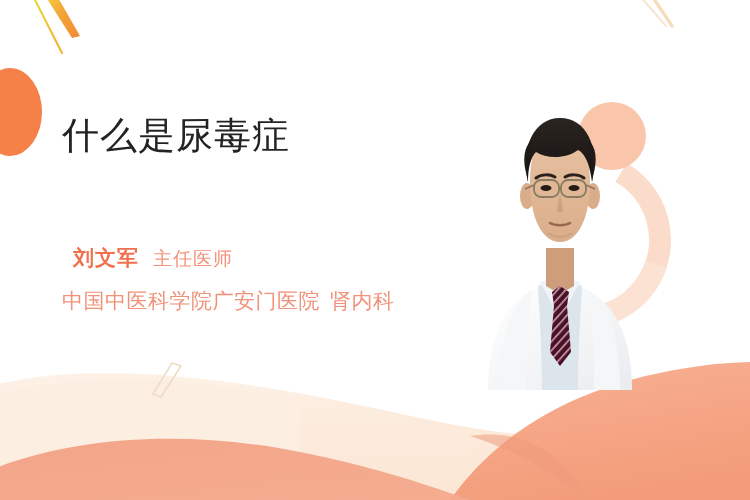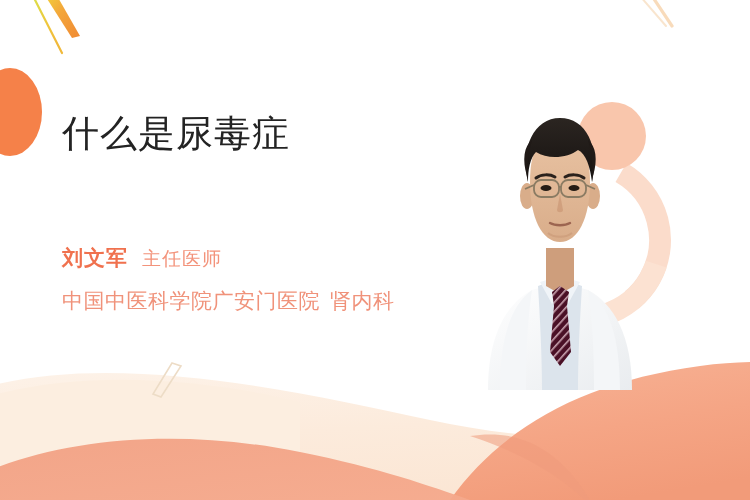--- a/index.html
+++ b/index.html
@@ -52,26 +52,26 @@
   }
   .title {
     position: absolute;
     top: 113px;
     left: 0;
     font-size: 37px;
     line-height: 1.25;
     color: #232323;
     letter-spacing: 1px;
     white-space: nowrap;
-    font-family: Liberation Mono, monospace;
+    font-family: Liberation Sans, sans-serif;
   }
   .byline {
     position: absolute;
     top: 248px;
-    left: 0;
+    left: 11px;
     white-space: nowrap;
     line-height: 1;
   }
   .doctor-name {
     font-size: 21px;
     font-weight: bold;
     color: #F0714E;
     letter-spacing: 1px;
     font-family: "DejaVu Sans", "Liberation Sans", sans-serif;
   }

